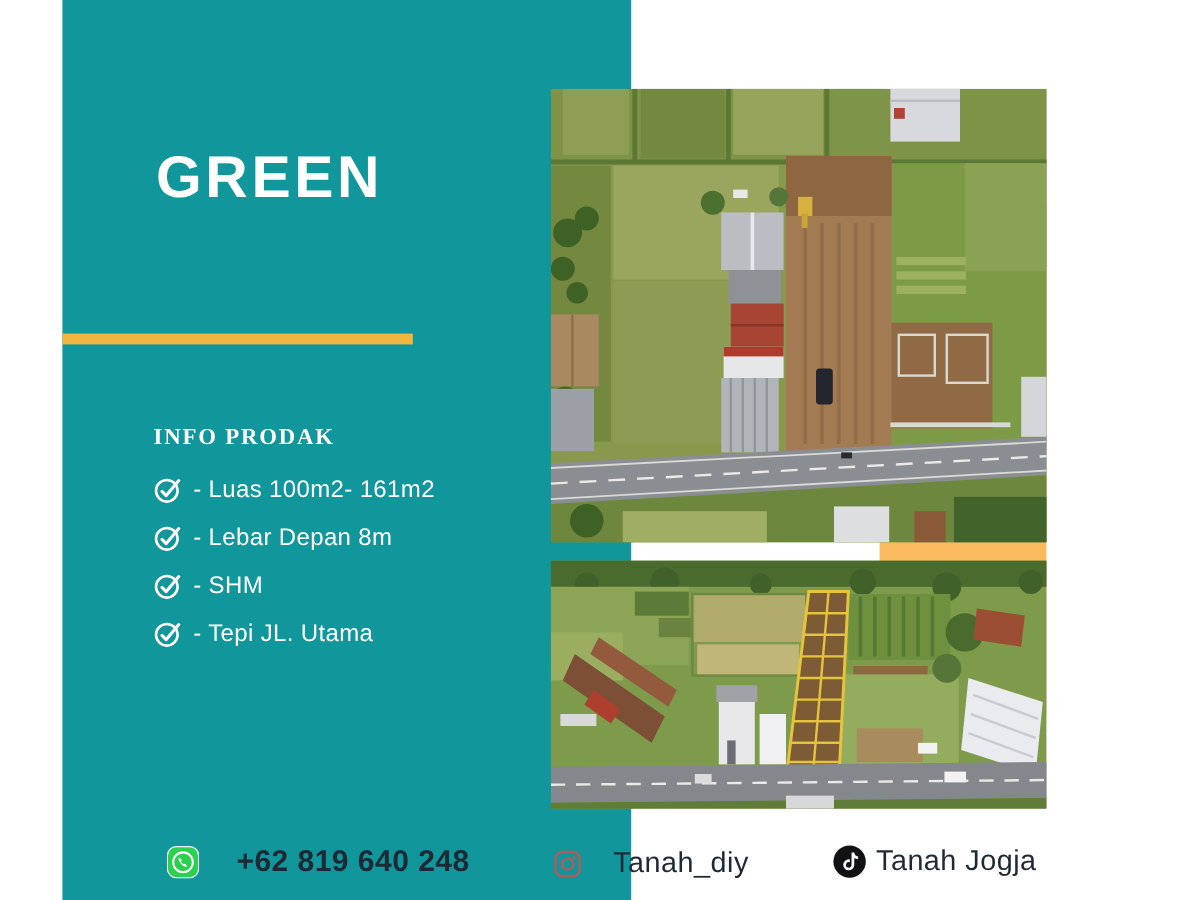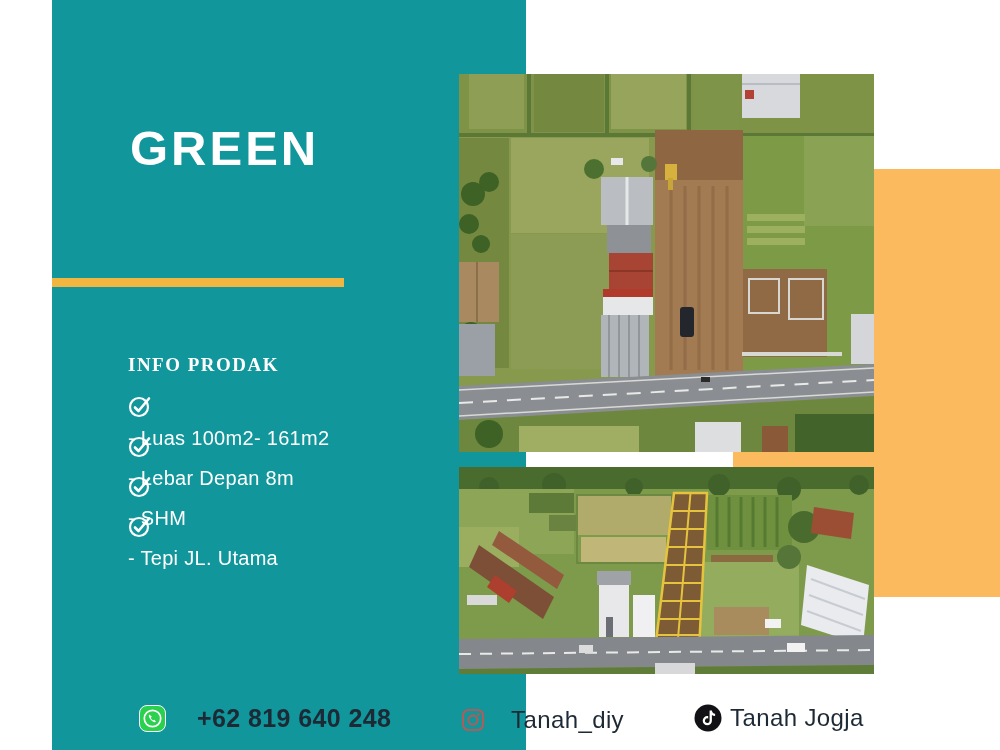--- a/index.html
+++ b/index.html
@@ -1,33 +1,33 @@
 <!DOCTYPE html>
 <html><head>
 <meta charset="utf-8">
 <style>
   html,body{margin:0;padding:0;}
   body{width:1000px;height:750px;background:#ffffff;font-family:"Liberation Sans",sans-serif;}
-  .canvas{position:relative;width:1000px;height:750px;background:#ffffff;overflow:hidden;}
+  .canvas{position:relative;width:872px;height:750px;background:#ffffff;overflow:hidden;}
 
   .teal-panel{position:absolute;left:52px;top:0;width:474px;height:750px;background:#10969b;}
   .orange-panel{position:absolute;left:733px;top:169px;width:267px;height:428px;background:#fbba5e;}
 
   .photo{position:absolute;display:block;}
   .photo-top{left:459px;top:74px;width:415px;height:378px;}
   .photo-bottom{left:459px;top:467px;width:415px;height:207px;}
 
   .title{position:absolute;left:130px;top:118px;margin:0;color:#ffffff;
          font-size:49px;font-weight:bold;letter-spacing:3px;line-height:61px;}
   .title-line{display:block;}
   .gold-bar{position:absolute;left:52px;top:278px;width:292px;height:9px;background:#f0b63f;}
 
   .info{position:absolute;left:128px;top:354px;color:#ffffff;}
   .info-heading{font-size:19px;font-weight:bold;letter-spacing:1.5px;margin-bottom:18px;font-family:Liberation Serif, serif;}
-  .info-item{display:flex;align-items:flex-start;gap:9px;height:26px;margin-bottom:14px;flex-direction:column;}
+  .info-item{display:flex;align-items:flex-end;gap:9px;height:26px;margin-bottom:14px;}
   .info-item .check{flex:0 0 auto;}
   .info-text{font-size:20px;letter-spacing:0.3px;}
 
   .footer{position:absolute;left:0;top:698px;width:1000px;height:46px;color:#1d2935;}
   .contact{position:absolute;display:flex;align-items:center;}
   .contact-wa{left:139px;top:6px;gap:31px;}
   .contact-ig{left:461px;top:8px;gap:26px;}
   .contact-tt{left:694px;top:6px;gap:8px;}
   .contact-label{font-size:25px;font-weight:bold;letter-spacing:0.4px;color:#1d2935;}
   .contact-ig .contact-label,.contact-tt .contact-label{font-size:24px;font-weight:500;}

